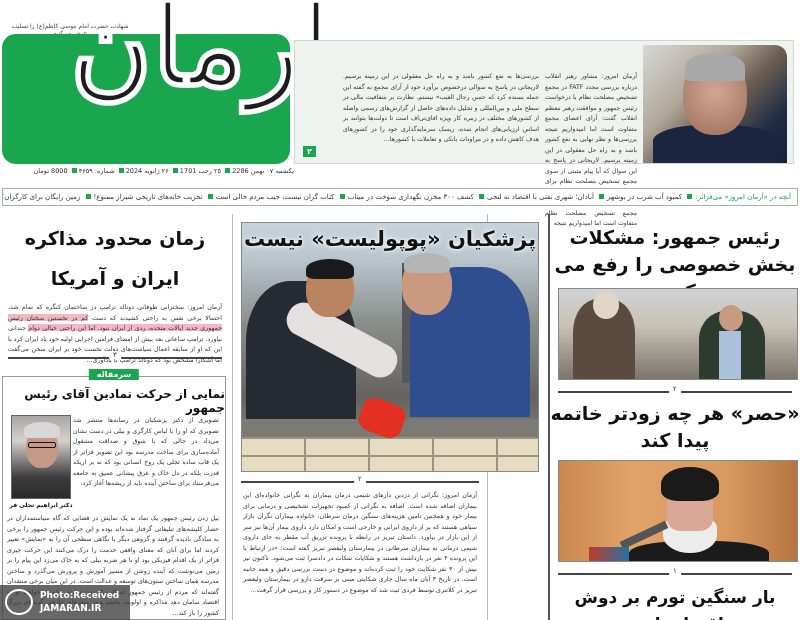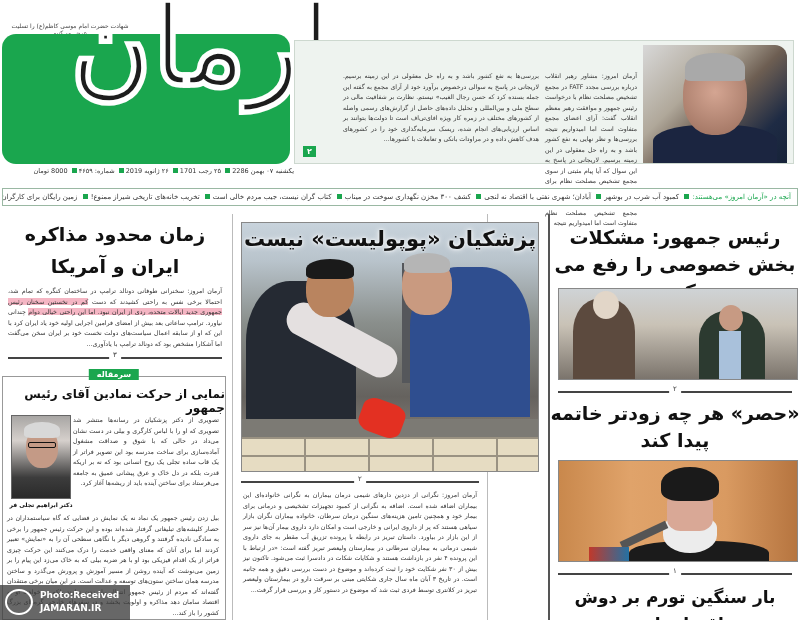--- a/index.html
+++ b/index.html
@@ -57,21 +57,21 @@
 .mp-man2{position:absolute;left:168px;top:44px;width:120px;height:150px;background:#2f4e8f;border-radius:40% 40% 0 0;}
 .mp-man2-head{position:absolute;left:160px;top:34px;width:50px;height:58px;background:#c99a80;border-radius:45%;}
 .mp-man2-hair{position:absolute;left:162px;top:30px;width:46px;height:20px;background:#b5b5b5;border-radius:50% 50% 20% 20%;}
 .mp-bg-man{position:absolute;left:160px;top:40px;width:30px;height:120px;background:#55575b;}
 .mp-cement{position:absolute;left:0;top:196px;width:300px;height:22px;background:#7c7a74;}
 .mp-bricks{position:absolute;left:0;top:214px;width:300px;height:38px;background:repeating-linear-gradient(90deg,#e6dcc2 0 62px,#9a9282 62px 64px);border-top:2px solid #9a9282;}
 .mp-bricks2{position:absolute;left:0;top:232px;width:300px;height:2px;background:#9a9282;}
 .body-text{font-size:6.3px;line-height:10.5px;color:#333;text-align:justify;}
 .mid-story-head{font-size:16px;font-weight:bold;text-align:center;color:#111;margin-top:4px;line-height:24px;}
 .mid-story-body{padding:2px 10px 0 10px;}
-.left-head{font-size:19px;font-weight:bold;text-align:center;line-height:32px;padding-top:4px;color:#111;}
+.left-head{font-size:19px;font-weight:bold;text-align:center;line-height:40px;padding-top:4px;color:#111;}
 .left-body{padding:4px 8px 0 8px;}
 .hl-pink{background:#f5b6c4;}
 .editorial-box{position:absolute;left:2px;top:162px;width:224px;height:244px;border:1px solid #999;}
 .editorial-tag{position:absolute;left:50%;top:-8px;transform:translateX(-50%);background:#1aa64e;color:#fff;font-size:8px;font-weight:bold;padding:1px 8px;}
 .editorial-head{font-size:12px;font-weight:bold;text-align:right;margin-top:10px;color:#111;}
 .author-photo{position:absolute;left:8px;top:38px;width:60px;height:84px;background:linear-gradient(180deg,#a8a6a4 0%,#d6d0cc 30%,#3c3c3c 75%,#2a2a2a 100%);border:1px solid #666;overflow:hidden;}
 .ap-face{position:absolute;left:14px;top:12px;width:32px;height:40px;background:#c49a86;border-radius:45%;}
 .ap-hair{position:absolute;left:12px;top:6px;width:36px;height:16px;background:#d8d8d8;border-radius:50% 50% 20% 20%;}
 .ap-glasses{position:absolute;left:16px;top:26px;width:28px;height:6px;border:1px solid #111;border-radius:2px;}
 .author-name{position:absolute;left:6px;top:124px;width:64px;font-size:6px;font-weight:bold;text-align:center;color:#111;}
@@ -98,27 +98,27 @@
       <div class="hair"></div>
   </div>
   <div class="top-col top-col1">آرمان امروز: مشاور رهبر انقلاب درباره بررسی مجدد FATF در مجمع تشخیص مصلحت نظام با درخواست رئیس جمهور و موافقت رهبر معظم انقلاب گفت: آرای اعضای مجمع متفاوت است اما امیدواریم نتیجه بررسی‌ها و نظر نهایی به نفع کشور باشد و به راه حل معقولی در این زمینه برسیم. لاریجانی در پاسخ به این سوال که آیا پیام مثبتی از سوی مجمع تشخیص مصلحت نظام برای تصویب لوایح پالرمو و سی‌اف‌تی دریافت شده است، گفت: آرا در مجمع تشخیص مصلحت نظام متفاوت است اما امیدواریم نتیجه</div>
   <div class="top-col top-col2">بررسی‌ها به نفع کشور باشد و به راه حل معقولی در این زمینه برسیم. لاریجانی در پاسخ به سوالی درخصوص برآورد خود از آرای مجمع به گفته این جمله بسنده کرد که حسن رجال الغیب» نیستم. نظارت بر شفافیت مالی در سطح ملی و بین‌المللی و تحلیل داده‌های حاصل از گزارش‌های رسمی واصله از کشورهای مختلف در زمره کار ویژه افای‌تی‌اف است تا دولت‌ها بتوانند بر اساس ارزیابی‌های انجام شده، ریسک سرمایه‌گذاری خود را در کشورهای هدف کاهش داده و در مراودات بانکی و تعاملات با کشورها...</div>
   <span class="page-num top-num">۲</span>
 </div>
 
 <div class="dateline">
   <span>یکشنبه ۰۷ بهمن 2286</span><span class="sq"></span>
   <span>۲۵ رجب 1701</span><span class="sq"></span>
-  <span>۲۶ ژانویه 2019</span><span class="sq"></span>
+  <span>۲۶ ژانویه 2024</span><span class="sq"></span>
   <span>شماره: ۴۶۵۹</span><span class="sq"></span>
   <span>8000 تومان</span>
 </div>
 
 <div class="teaser">
-  <span class="lead">آنچه در «آرمان امروز» می‌هستند:</span><span class="sq"></span>
+  <span class="lead">آنچه در «آرمان امروز» می‌فراتر:</span><span class="sq"></span>
   <span>کمبود آب شرب در بوشهر</span><span class="sq"></span>
   <span>آبادان؛ شهری نفتی با اقتصاد نه لنجی</span><span class="sq"></span>
   <span>کشف ۳۰۰ مخزن نگهداری سوخت در میناب</span><span class="sq"></span>
   <span>کتاب گران نیست، جیب مردم خالی است</span><span class="sq"></span>
   <span>تخریب خانه‌های تاریخی شیراز ممنوع!</span><span class="sq"></span>
   <span>زمین رایگان برای کارگران؟ و...</span>
 </div>
 
 <div class="col col-right">
   <div class="h-big" style="padding-top:10px;">رئیس جمهور: مشکلات بخش خصوصی را رفع می کنیم</div>

